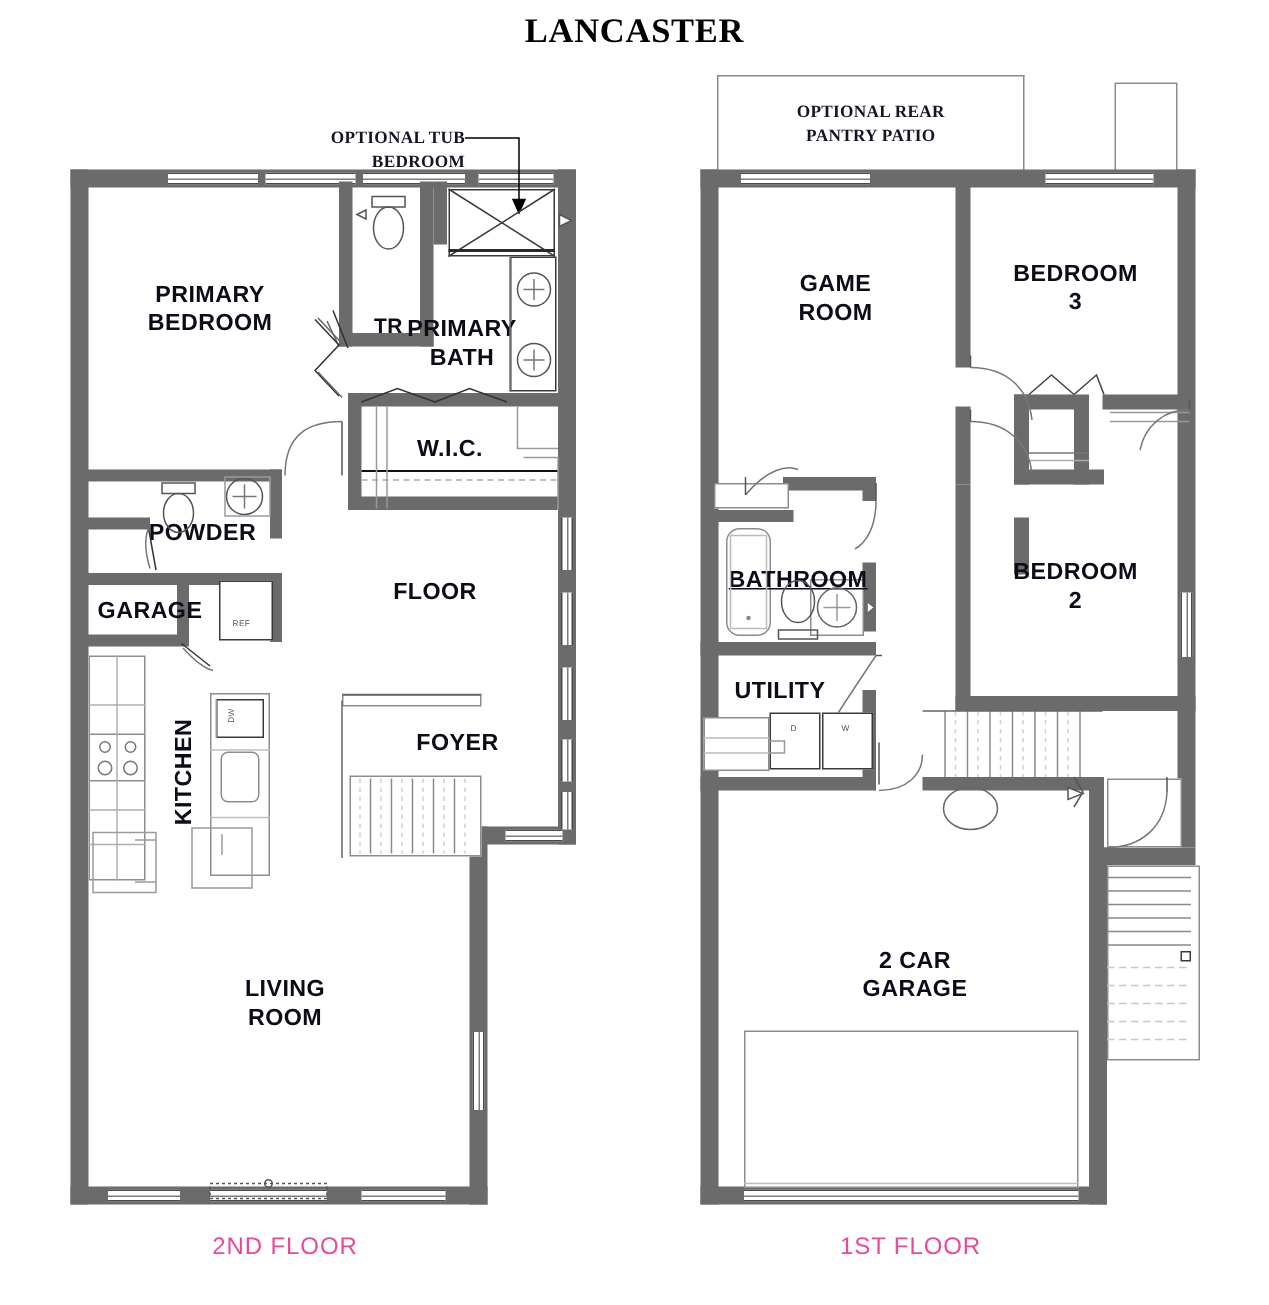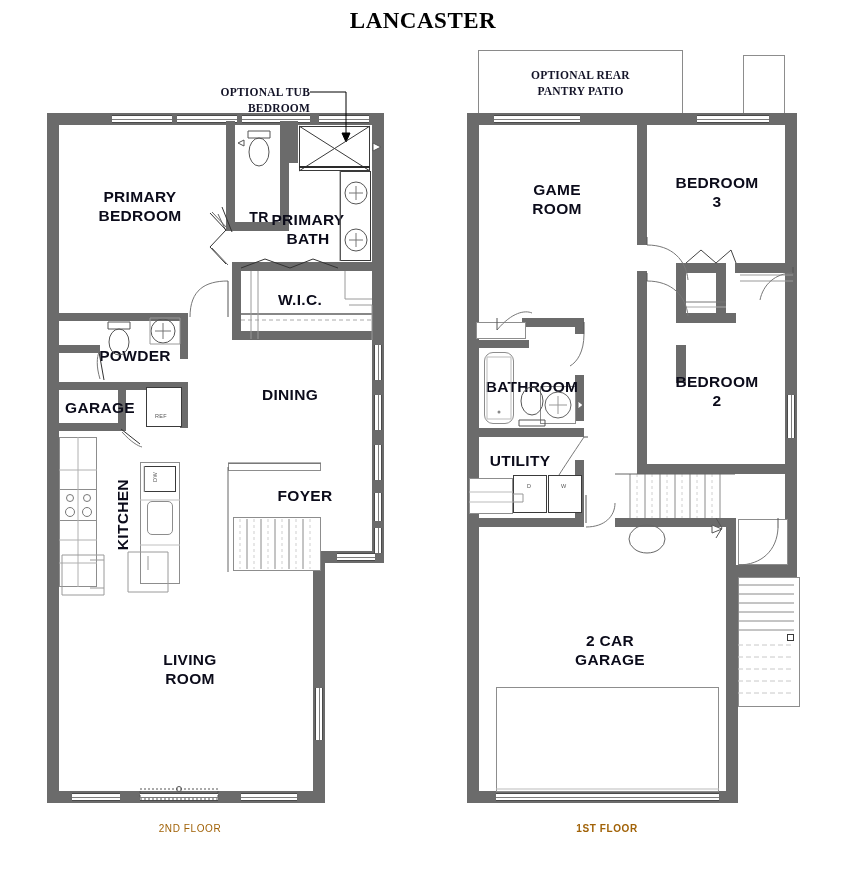--- a/index.html
+++ b/index.html
@@ -1,21 +1,21 @@
 <!DOCTYPE html>
 <html><head>
 <meta charset="utf-8">
 <style>
   html,body{margin:0;padding:0;background:#ffffff;}
   body{width:846px;height:870px;position:relative;overflow:hidden;
        font-family:"Liberation Sans", sans-serif;color:#111;}
   .plan-title{position:absolute;left:0;top:8px;width:846px;text-align:center;
        font-family:"Liberation Serif", serif;font-weight:bold;font-size:23px;
        letter-spacing:.5px;color:#000;}
-  .floor-caption{position:absolute;font-size:10px;letter-spacing:.6px;color:#a16207;
+  .floor-caption{position:absolute;font-size:16px;letter-spacing:.6px;color:#ec4899;
        text-align:center;white-space:nowrap;}
   .rm{position:absolute;font-size:15.5px;font-weight:bold;color:#0b0b1a;
        text-align:center;line-height:1.25;white-space:pre-line;letter-spacing:.3px;}
   .rm.sm{font-size:14px;}
   .rm.vert{transform:rotate(-90deg);transform-origin:center center;}
   .note{position:absolute;font-family:"Liberation Serif", serif;font-size:11.5px;
        font-weight:bold;color:#141428;text-align:center;line-height:1.35;
        white-space:pre-line;letter-spacing:.2px;}
   .w{position:absolute;background:#6b6b6b;}      
   .box{position:absolute;border:1px solid #8d8d8d;background:#fff;box-sizing:border-box;}
@@ -97,21 +97,21 @@
   <div class="box" style="left:233px;top:517px;width:88px;height:54px;"></div>
 
   <div class="rm" style="left:60px;top:187px;width:160px;">PRIMARY
 BEDROOM</div>
   <div class="rm sm" style="left:235px;top:165px;width:48px;margin-top:44px;">TR</div>
   <div class="rm" style="left:243px;top:210px;width:130px;">PRIMARY
 BATH</div>
   <div class="rm" style="left:245px;top:290px;width:110px;">W.I.C.</div>
   <div class="rm" style="left:80px;top:346px;width:110px;">POWDER</div>
   <div class="rm" style="left:55px;top:398px;width:90px;">GARAGE</div>
-  <div class="rm" style="left:235px;top:385px;width:110px;">DINING</div>
+  <div class="rm" style="left:235px;top:385px;width:110px;">FLOOR</div>
   <div class="rm vert" style="left:78px;top:505px;width:90px;">KITCHEN</div>
   <div class="rm" style="left:255px;top:486px;width:100px;">FOYER</div>
   <div class="rm" style="left:130px;top:650px;width:120px;">LIVING
 ROOM</div>
 
   <div class="floor-caption" style="left:110px;top:823px;width:160px;">2ND FLOOR</div>
 </div>
 
 <div>
 
@@ -168,26 +168,26 @@
   <div class="box" style="left:738px;top:577px;width:62px;height:130px;"></div>
   <div class="boxd" style="left:787px;top:634px;width:7px;height:7px;"></div>
   <div class="box" style="left:738px;top:519px;width:50px;height:46px;"></div>
 
   <div class="rm" style="left:497px;top:180px;width:120px;">GAME
 ROOM</div>
   <div class="rm" style="left:657px;top:173px;width:120px;">BEDROOM
 3</div>
   <div class="rm" style="left:657px;top:372px;width:120px;">BEDROOM
 2</div>
-  <div class="rm" style="left:472px;top:377px;width:120px;">BATHROOM</div>
+  <div class="rm" style="left:472px;top:377px;width:120px;text-decoration:underline;">BATHROOM</div>
   <div class="rm" style="left:470px;top:451px;width:100px;">UTILITY</div>
   <div class="rm" style="left:550px;top:631px;width:120px;">2 CAR
 GARAGE</div>
 
-  <div class="floor-caption" style="left:527px;top:823px;width:160px;font-weight:bold;">1ST FLOOR</div>
+  <div class="floor-caption" style="left:527px;top:823px;width:160px;">1ST FLOOR</div>
 </div>
 
 <svg class="ov" viewBox="0 0 846 870">
   <g fill="none" stroke="#333" stroke-width="1">
 
     <path d="M310 92 H346 V133" stroke="#000"></path>
     <path d="M342 133 l4 9 l4 -9 z" fill="#000" stroke="#000"></path>
 
     <path d="M299 126 L370 171 M370 126 L299 171" stroke="#3a3a3a"></path>
     <path d="M299 167 H370" stroke="#2a2a2a" stroke-width="2"></path>

